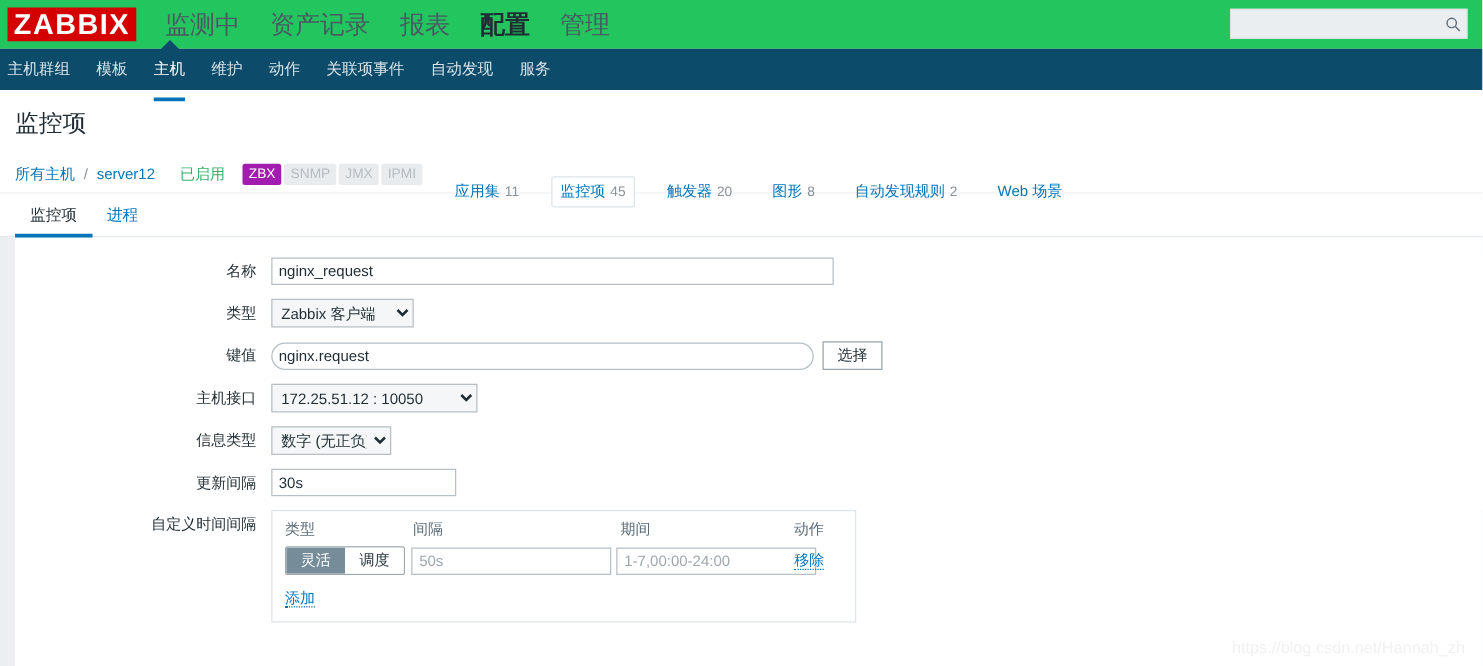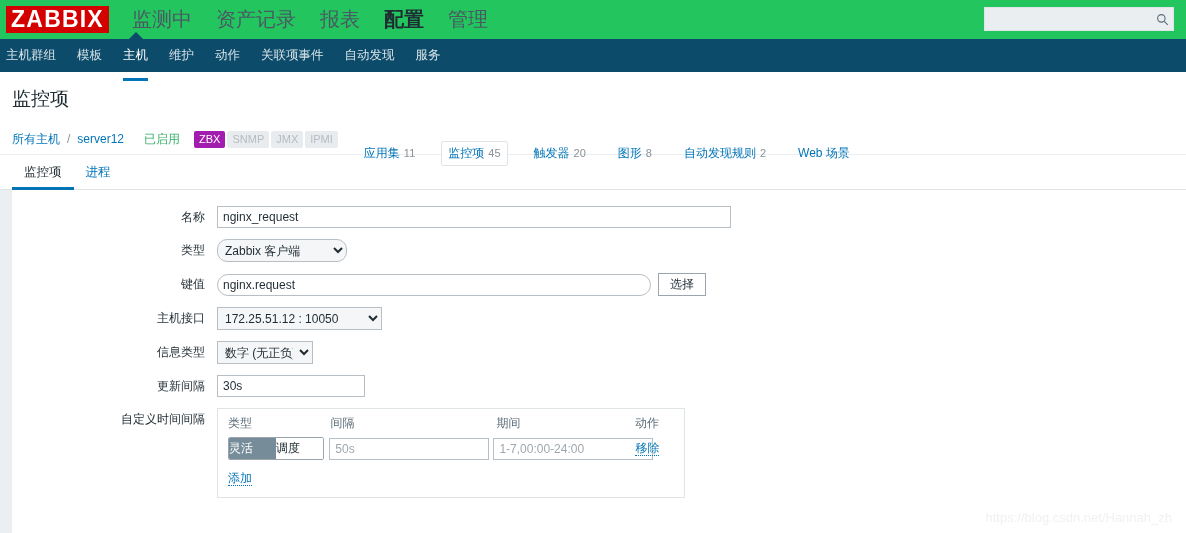--- a/index.html
+++ b/index.html
@@ -281,36 +281,36 @@
     box-sizing: border-box;
     border: 1px solid #b8bfc4;
     background: #ffffff;
     padding: 0 5px;
     font-size: 12px;
     color: #1f2c33;
     font-family: "Liberation Sans", sans-serif;
     outline: none;
   }
   input.txt::placeholder { color: #9fa7ad; }
-  .w-wide { width: 514px; }
+  .w-wide { width: 450px; }
   .w-key  { width: 434px; border-radius: 11px; }
   .w-med  { width: 148px; }
 
   select.sel {
     height: 23px;
     box-sizing: border-box;
     border: 1px solid #b8bfc4;
     background: #f4f6f7;
     font-size: 12px;
     color: #1f2c33;
     font-family: "Liberation Sans", sans-serif;
     padding: 1px 3px;
     outline: none;
   }
-  .sel-type { width: 130px; border-radius: 10px; }
+  .sel-type { width: 114px; }
   .sel-iface { width: 165px; }
   .sel-info { width: 96px; }
 
   button.btn {
     height: 23px;
     box-sizing: border-box;
     border: 1px solid #9aa5ad;
     background: #ffffff;
     color: #1f2c33;
     font-size: 12px;
@@ -345,21 +345,21 @@
   .seg {
     display: flex;
     border: 1px solid #9aa5ad;
     border-radius: 2px;
     overflow: hidden;
     width: 96px;
     box-sizing: border-box;
   }
   .seg div {
     flex: 1;
-    text-align: left;
+    text-align: center;
     font-size: 12px;
     line-height: 21px;
     cursor: pointer;
     background: #ffffff;
     color: #1f2c33;
   }
   .seg div.on {
     background: #768d99;
     color: #ffffff;
   }

